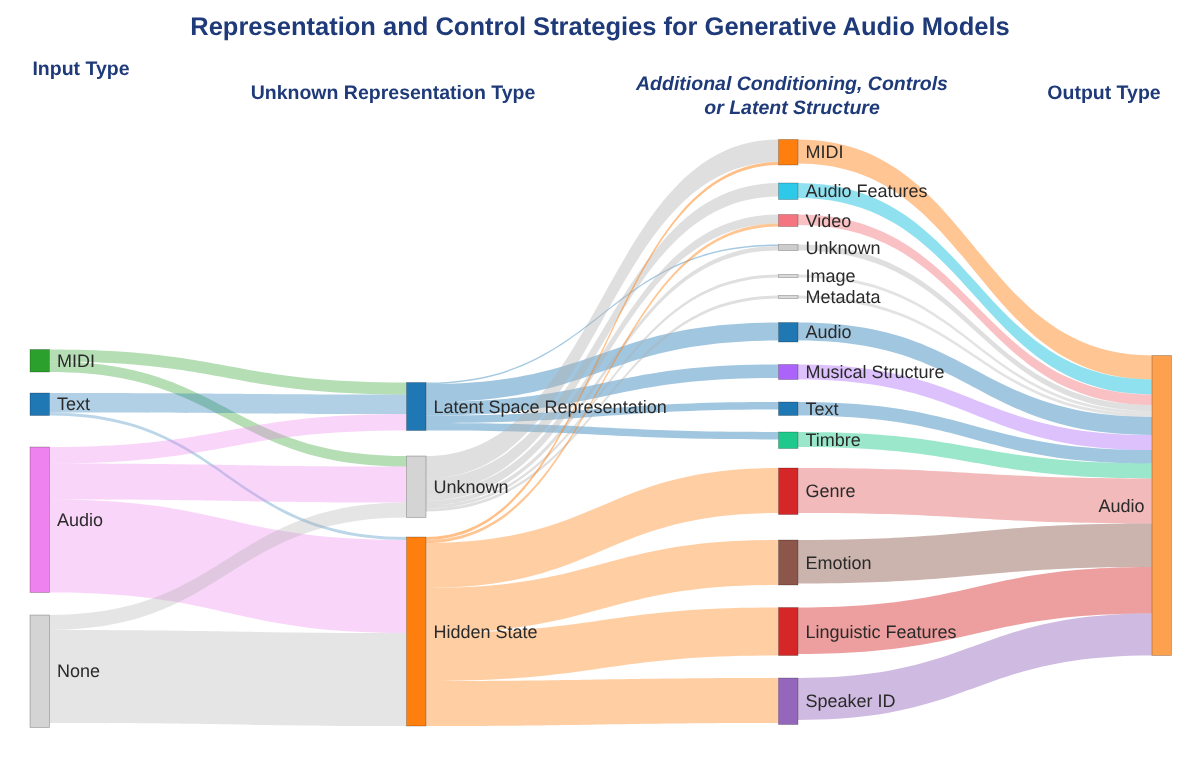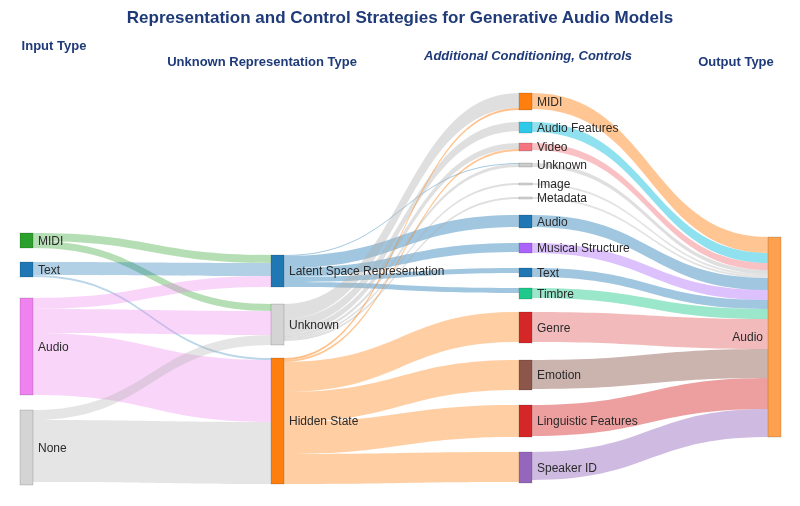--- a/index.html
+++ b/index.html
@@ -18,20 +18,21 @@
 </head>
 <body>
 
 <div class="stage">
   <h1 class="chart-title">Representation and Control Strategies for Generative Audio Models</h1>
 
   <div class="colhead h-input">Input Type</div>
   <div class="colhead h-internal">Unknown Representation Type</div>
   <div class="colhead h-cond">
     <div>Additional Conditioning, Controls</div>
+    <div>or Latent Structure</div>
   </div>
   <div class="colhead h-output">Output Type</div>
 
   <svg width="800" height="506" viewBox="0 0 800 506">
     <g>
         <path d="M33 233 C152 233 152 255 271 255 L271 263 C152 263 152 241 33 241 Z" fill="rgba(44,160,44,0.35)"></path>
         <path d="M33 241 C152 241 152 304 271 304 L271 311 C152 311 152 248 33 248 Z" fill="rgba(44,160,44,0.35)"></path>
         <path d="M33 262 C152 262 152 263 271 263 L271 276 C152 276 152 275 33 275 Z" fill="rgba(31,119,180,0.35)"></path>
         <path d="M33 275 C152 275 152 358 271 358 L271 360 C152 360 152 277 33 277 Z" fill="rgba(31,119,180,0.3)"></path>
         <path d="M33 298 C152 298 152 276 271 276 L271 287 C152 287 152 309 33 309 Z" fill="rgba(238,130,238,0.33)"></path>

